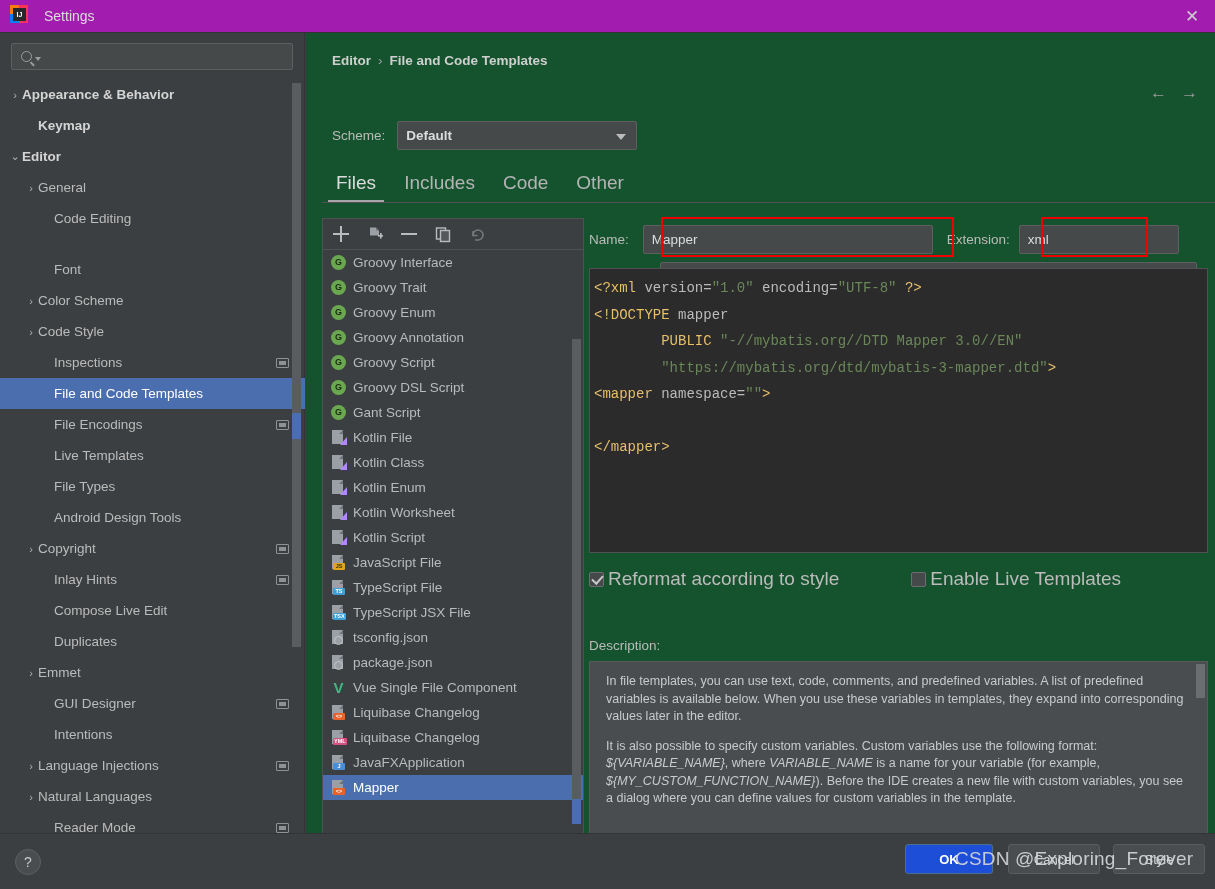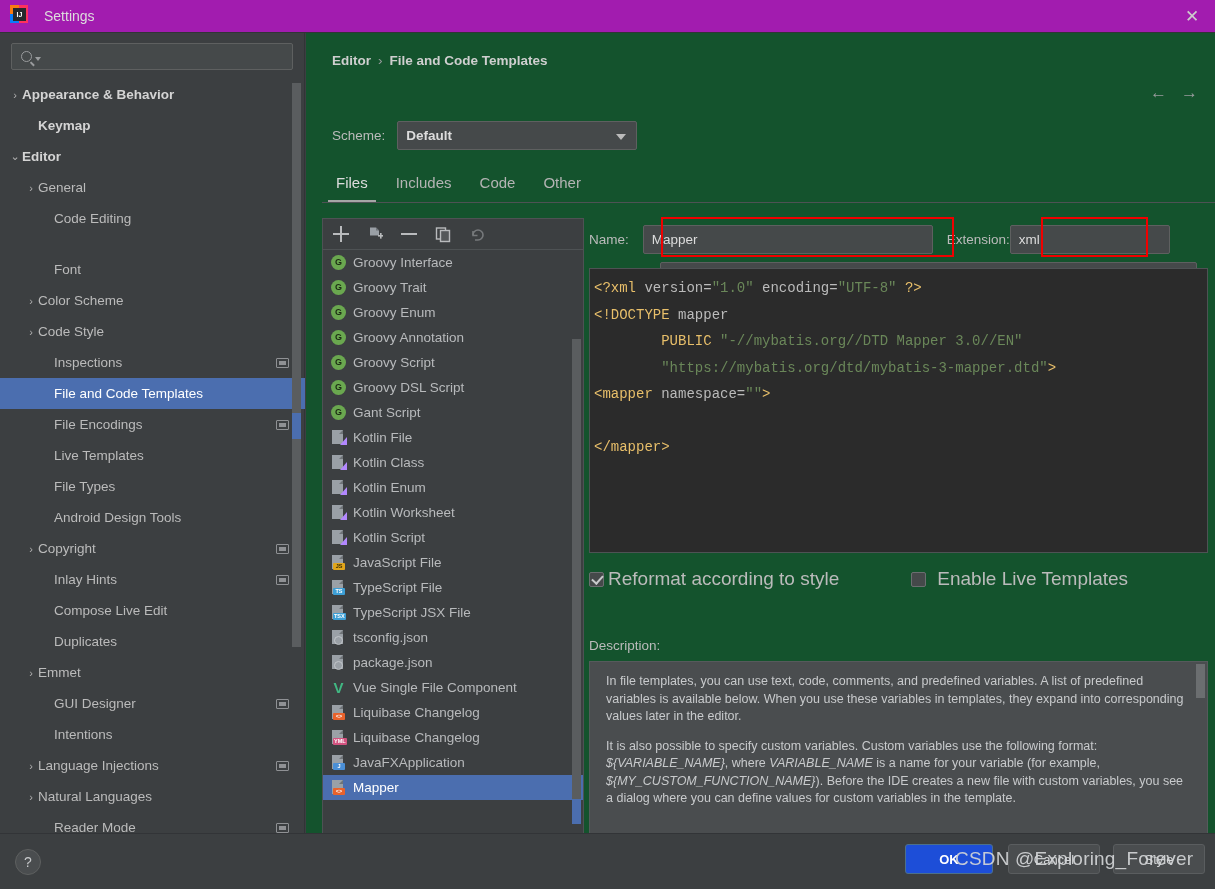--- a/index.html
+++ b/index.html
@@ -100,21 +100,21 @@
     position: absolute; right: 10px; top: 50%; margin-top: -2px;
     width: 0; height: 0; border-left: 5px solid transparent; border-right: 5px solid transparent;
     border-top: 6px solid #bbbbbb;
   }
 
   .tabstrip {
     position: absolute; left: 16px; top: 129px; width: 893px; height: 41px;
     border-bottom: 1px solid #4e5254; display: flex; align-items: flex-end;
   }
   .tab {
-    padding: 0 14px; height: 38px; line-height: 38px; font-size: 15px; color: #b4b4b4;
+    padding: 0 14px; height: 38px; line-height: 38px; font-size: 19px; color: #b4b4b4;
     position: relative;
   }
   .tab.active { color: #dcdcdc; }
   .tab.active::after {
     content: ""; position: absolute; left: 6px; right: 6px; bottom: 0; height: 2px; background: #a6a6a6;
   }
 
   
   .list-panel {
     position: absolute; left: 16px; top: 185px; width: 262px; height: 633px;
@@ -551,38 +551,38 @@
         </div>
       <div class="list-vsb"></div>
       <div class="list-vsb-hl"></div>
       <div class="list-hsb"></div>
     </div>
 
     <div class="form-row" style="left:283px; top:192px;">
       <span class="lbl-static">Name:</span>
       <div class="txtfield" style="width:290px; margin-left:14px;">Mapper</div>
       <span class="lbl-static" style="margin-left:14px;">Extension:</span>
-      <div class="txtfield" style="width:160px; ">xml</div>
+      <div class="txtfield" style="width:160px; margin-left:9px;">xml</div>
     </div>
     <div class="redbox" style="left:355px; top:184px; width:293px; height:40px;"></div>
     <div class="redbox" style="left:735px; top:184px; width:107px; height:40px;"></div>
 
     <div class="form-row" style="left:283px; top:229px;">
       <span class="lbl-static">File name:</span>
       <div class="txtfield placeholder" style="width:537px; margin-left:8px;">Template to generate file name and path (optional)</div>
     </div>
 
     <div class="editor" id="code-editor"><div><span class="c-tag">&lt;?xml</span> <span class="c-attr">version</span>=<span class="c-str">"1.0"</span> <span class="c-attr">encoding</span>=<span class="c-str">"UTF-8"</span> <span class="c-tag">?&gt;</span></div><div><span class="c-tag">&lt;!DOCTYPE</span> mapper</div><div>        <span class="c-tag">PUBLIC</span> <span class="c-str">"-//mybatis.org//DTD Mapper 3.0//EN"</span></div><div>        <span class="c-str">"https://mybatis.org/dtd/mybatis-3-mapper.dtd"</span><span class="c-tag">&gt;</span></div><div><span class="c-tag">&lt;mapper</span> <span class="c-attr">namespace</span>=<span class="c-str">""</span><span class="c-tag">&gt;</span></div><div>&nbsp;</div><div><span class="c-tag">&lt;/mapper</span><span class="c-tag">&gt;</span></div></div>
 
     <div class="cbrow">
       <div style="display:flex;align-items:center;">
         <span class="cbox checked"></span>
         <span class="cb-label">Reformat according to style</span>
       </div>
-      <div style="display:flex;align-items:center;margin-left:72px;gap:7px;">
+      <div style="display:flex;align-items:center;margin-left:72px;">
         <span class="cbox"></span>
         <span class="cb-label">Enable Live Templates</span>
       </div>
     </div>
 
     <div class="desc-label">Description:</div>
     <div class="desc-box">
       <p>In file templates, you can use text, code, comments, and predefined variables. A list of predefined variables is available below. When you use these variables in templates, they expand into corresponding values later in the editor.</p>
       <p><span>It is also possible to specify custom variables. Custom variables use the following format: </span><i>${VARIABLE_NAME}</i><span>, where </span><i>VARIABLE_NAME</i><span> is a name for your variable (for example, </span><i>${MY_CUSTOM_FUNCTION_NAME}</i><span>). Before the IDE creates a new file with custom variables, you see a dialog where you can define values for custom variables in the template.</span></p>
       <div class="desc-sb"></div>

